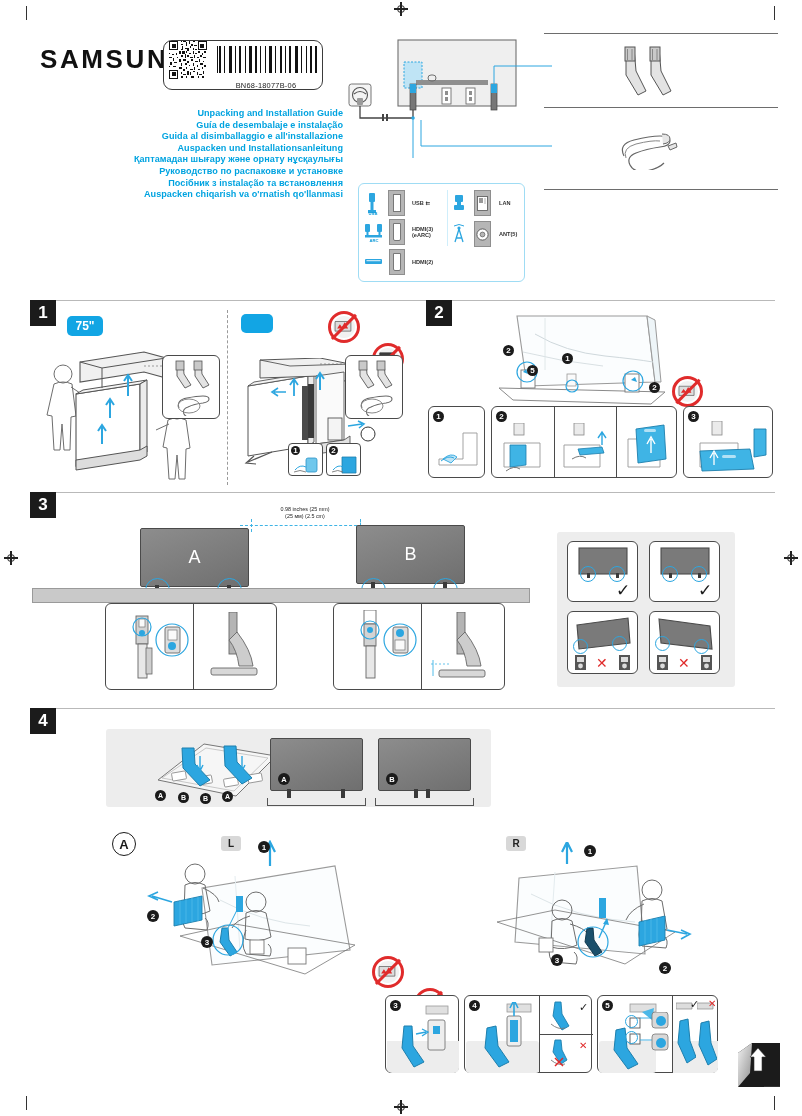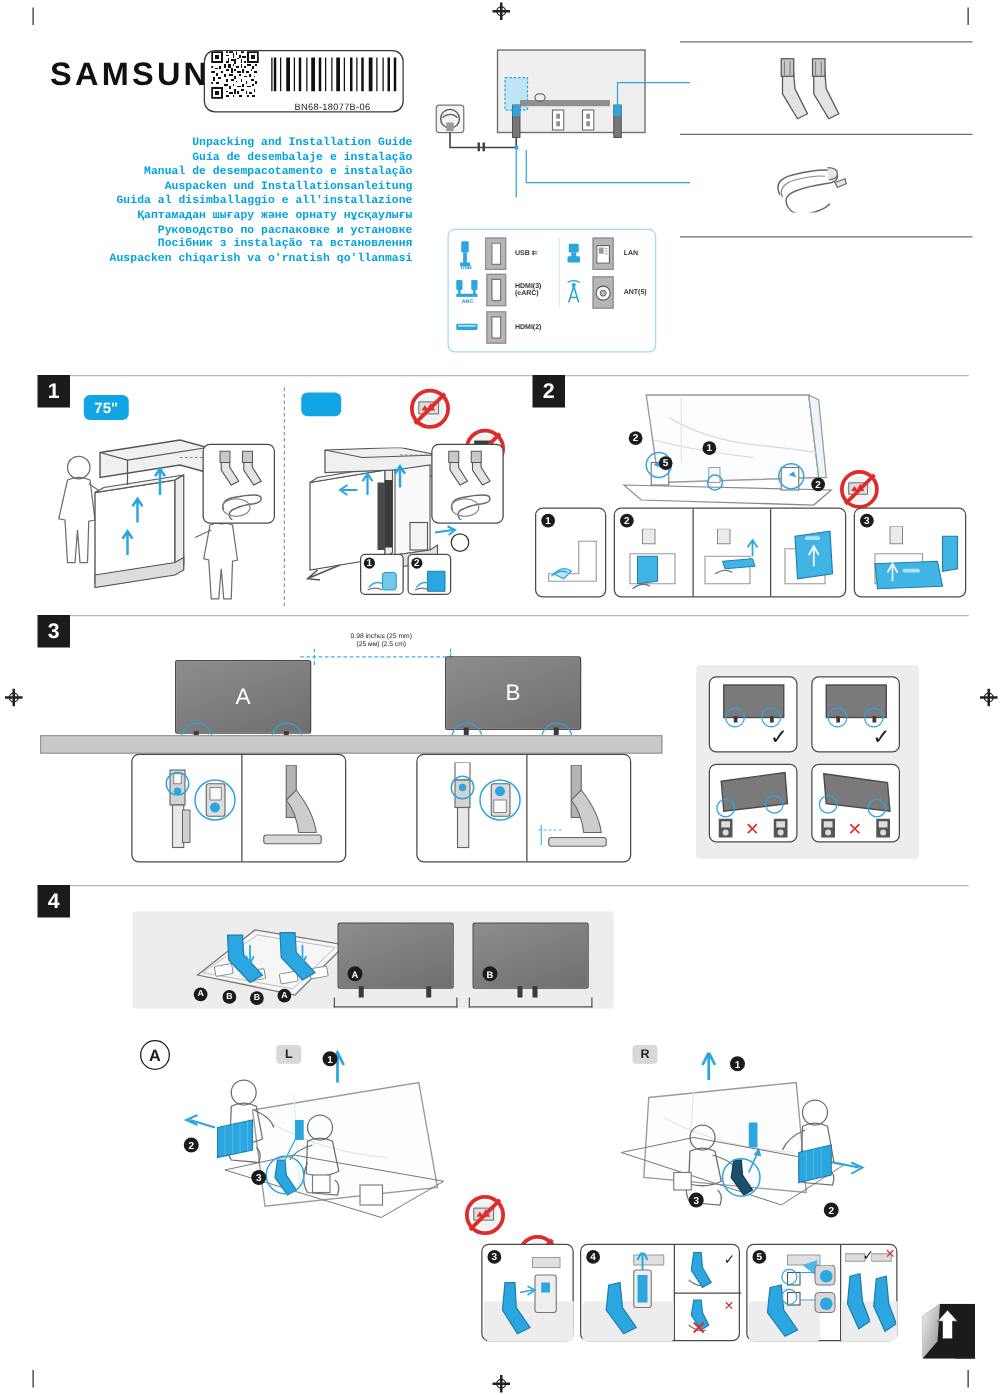--- a/index.html
+++ b/index.html
@@ -246,26 +246,25 @@
       <i style="width:1px"></i>
         <i style="width:1px;background:#fff"></i>
         <i style="width:2px"></i>
         <i style="width:1px;background:#fff"></i>
         <i style="width:2px"></i>
     </div>
   </div>
   <div class="code-num" style="margin-left:46px;">BN68-18077B-06</div>
 </div>
 
-<div class="abs titles" style="left:0px;top:108px;width:330px;font-family:Liberation Mono, monospace;">
+<div class="abs titles" style="left:13px;top:108px;width:330px;">
   <div>Unpacking and Installation Guide</div>
   <div>Guía de desembalaje e instalação</div>
-  <div>Manual de desempacotamento e instalação</div>
+  <div>Guida al disimballaggio e all'installazione</div>
   <div>Auspacken und Installationsanleitung</div>
-  <div>Guida al disimballaggio e all'installazione</div>
   <div>Қаптамадан шығару және орнату нұсқаулығы</div>
   <div>Руководство по распаковке и установке</div>
   <div>Посібник з instalação та встановлення</div>
   <div>Auspacken chiqarish va o'rnatish qo'llanmasi</div>
 </div>
 
 <svg class="abs" style="left:336px;top:36px;" width="220" height="130" viewBox="0 0 220 130">
   <rect x="62" y="4" width="118" height="66" fill="#efefef" stroke="#6f6f6f" stroke-width="1.1"></rect>
   <rect x="68" y="26" width="18" height="26" fill="#bfe4f5" stroke="#2ca6e0" stroke-width="1" stroke-dasharray="2 1.5"></rect>
   <rect x="80" y="44" width="72" height="5" fill="#8f8f8f"></rect>

